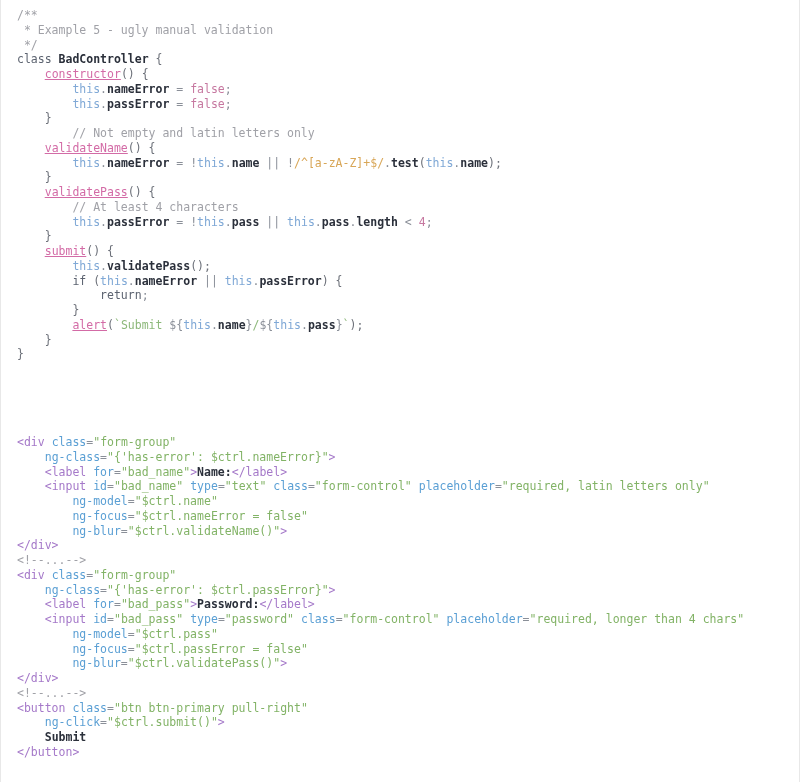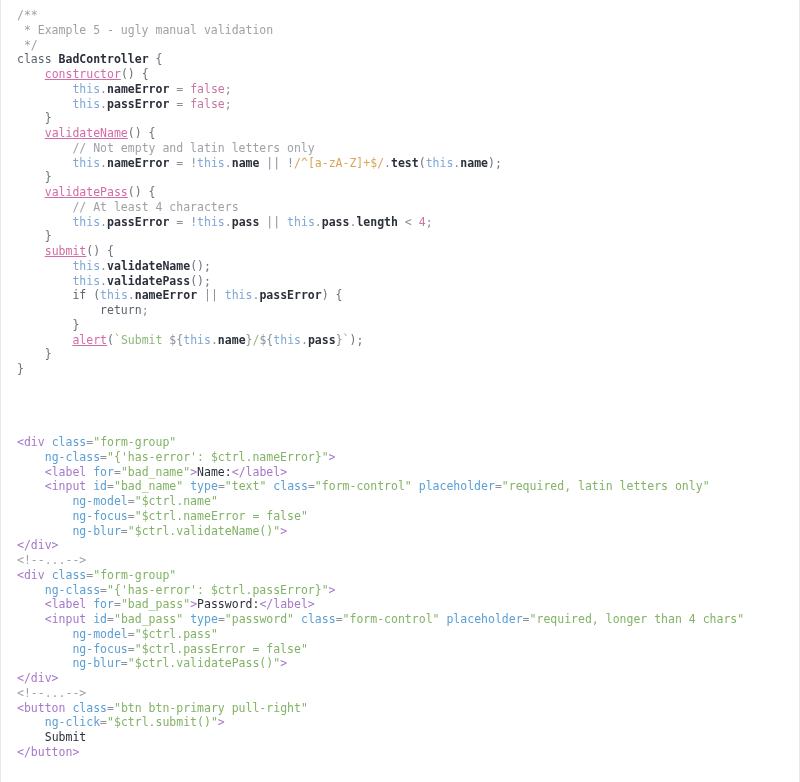--- a/index.html
+++ b/index.html
@@ -56,47 +56,46 @@
   .num { color: #c678a0; }
   .op  { color: #8a8f98; }            
   .re  { color: #d8a657; }            
   .str { color: #8cb87a; }            
   .pun { color: #6c7079; }            
 
   
   .tag  { color: #a579c9; }           
   .attr { color: #5a9fd4; }           
   .aval { color: #82b366; }           
-  .txt  { color: #2b303b; font-weight: normal; } 
+  .txt  { color: #2b303b; font-weight: bold; } 
   .hcom { color: #a0a1a7; }           
   .eq   { color: #8a8f98; }
 </style>
 </head>
 <body>
 
 <div class="page">
   <div class="code-block" id="js-block">
       <div class="line"><span class="c">/**</span></div>
       <div class="line"><span class="c"> * Example 5 - ugly manual validation</span></div>
       <div class="line"><span class="c"> */</span></div>
       <div class="line"><span class="kw">class </span><span class="cls">BadController</span><span class="pun"> {</span></div>
       <div class="line"><span class="pun">    </span><span class="fn">constructor</span><span class="pun">() {</span></div>
       <div class="line"><span class="pun">        </span><span class="th">this</span><span class="op">.</span><span class="prop">nameError</span><span class="op"> = </span><span class="val">false</span><span class="op">;</span></div>
       <div class="line"><span class="pun">        </span><span class="th">this</span><span class="op">.</span><span class="prop">passError</span><span class="op"> = </span><span class="val">false</span><span class="op">;</span></div>
       <div class="line"><span class="pun">    }</span></div>
+      <div class="line"><span class="pun">        </span><span class="c">// Not empty and latin letters only</span></div>
       <div class="line"><span class="pun">    </span><span class="fn">validateName</span><span class="pun">() {</span></div>
-      <div class="line"><span class="pun">        </span><span class="c">// Not empty and latin letters only</span></div>
       <div class="line"><span class="pun">        </span><span class="th">this</span><span class="op">.</span><span class="prop">nameError</span><span class="op"> = </span><span class="op">!</span><span class="th">this</span><span class="op">.</span><span class="prop">name</span><span class="op"> || </span><span class="op">!</span><span class="re">/^[a-zA-Z]+$/</span><span class="op">.</span><span class="prop">test</span><span class="pun">(</span><span class="th">this</span><span class="op">.</span><span class="prop">name</span><span class="pun">);</span></div>
       <div class="line"><span class="pun">    }</span></div>
       <div class="line"><span class="pun">    </span><span class="fn">validatePass</span><span class="pun">() {</span></div>
       <div class="line"><span class="pun">        </span><span class="c">// At least 4 characters</span></div>
       <div class="line"><span class="pun">        </span><span class="th">this</span><span class="op">.</span><span class="prop">passError</span><span class="op"> = </span><span class="op">!</span><span class="th">this</span><span class="op">.</span><span class="prop">pass</span><span class="op"> || </span><span class="th">this</span><span class="op">.</span><span class="prop">pass</span><span class="op">.</span><span class="prop">length</span><span class="op"> &lt; </span><span class="num">4</span><span class="op">;</span></div>
       <div class="line"><span class="pun">    }</span></div>
       <div class="line"><span class="pun">    </span><span class="fn">submit</span><span class="pun">() {</span></div>
-      <div class="line"><span class="pun">        </span><span class="th">this</span><span class="op">.</span><span class="prop">validateName</span><span class="pun">();</span></div>
       <div class="line"><span class="pun">        </span><span class="th">this</span><span class="op">.</span><span class="prop">validatePass</span><span class="pun">();</span></div>
       <div class="line"><span class="pun">        </span><span class="kw">if</span><span class="pun"> (</span><span class="th">this</span><span class="op">.</span><span class="prop">nameError</span><span class="op"> || </span><span class="th">this</span><span class="op">.</span><span class="prop">passError</span><span class="pun">) {</span></div>
       <div class="line"><span class="pun">            </span><span class="kw">return</span><span class="op">;</span></div>
       <div class="line"><span class="pun">        }</span></div>
       <div class="line"><span class="pun">        </span><span class="fn">alert</span><span class="pun">(</span><span class="str">`</span><span class="str">Submit </span><span class="op">${</span><span class="th">this</span><span class="op">.</span><span class="prop">name</span><span class="op">}</span><span class="str">/</span><span class="op">${</span><span class="th">this</span><span class="op">.</span><span class="prop">pass</span><span class="op">}</span><span class="str">`</span><span class="pun">);</span></div>
       <div class="line"><span class="pun">    }</span></div>
       <div class="line"><span class="pun">}</span></div>
     </div>
   <div class="code-block" id="html-block">
       <div class="line"><span class="tag">&lt;div</span><span class="pun"> </span><span class="attr">class</span><span class="eq">=</span><span class="aval">"form-group"</span></div>

